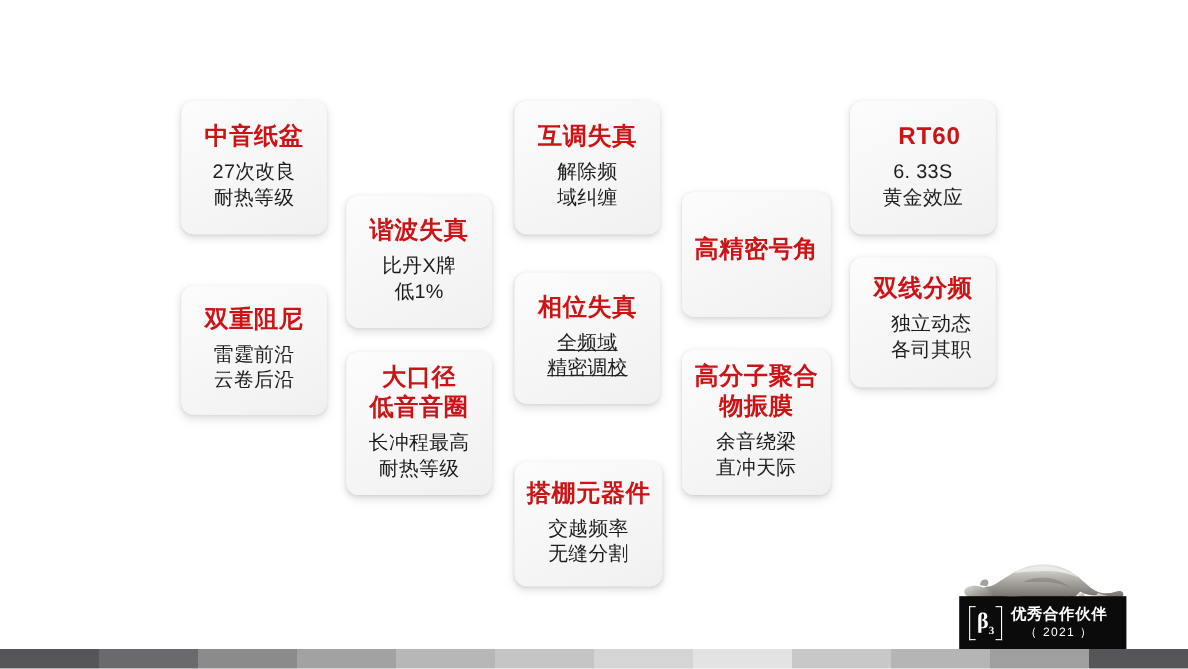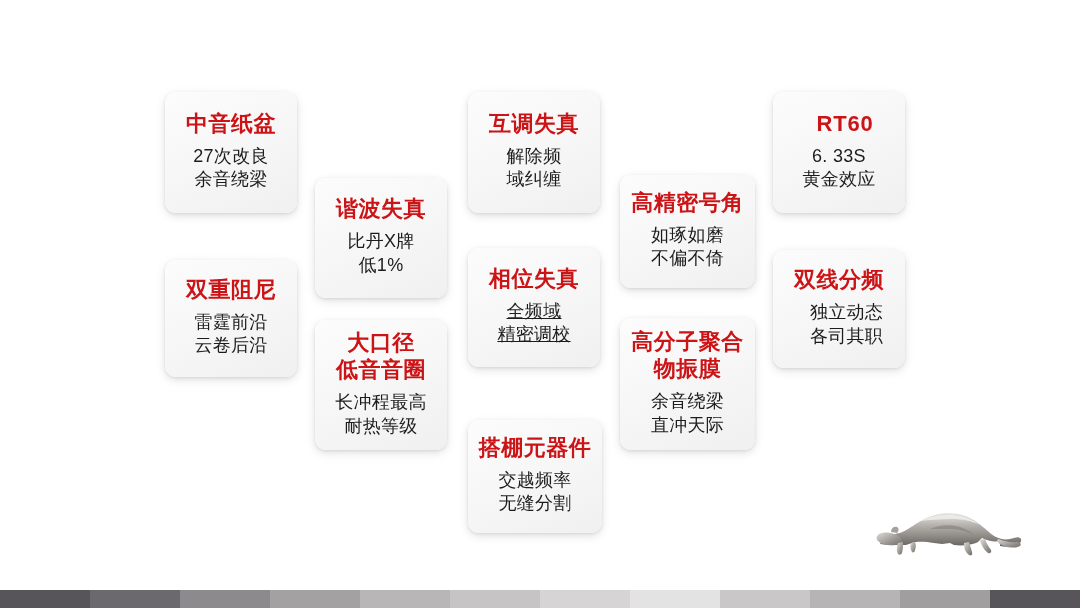--- a/index.html
+++ b/index.html
@@ -170,21 +170,21 @@
 </style>
 </head>
 <body>
 
 <div id="slide" style="background: rgb(255, 255, 255);">
 
   <div id="cards-layer">
       <div class="card" style="left: 165px; top: 92px; width: 132px; height: 121px;">
         <div class="card-title" style="color: rgb(204, 20, 23);">中音纸盆</div>
         <div class="card-body" style="color: rgb(28, 28, 28);">27次改良
-余音绕梁</div>
+耐热等级</div>
       </div>
       <div class="card" style="left: 315px; top: 178px; width: 132px; height: 120px;">
         <div class="card-title" style="color: rgb(204, 20, 23);">谐波失真</div>
         <div class="card-body" style="color: rgb(28, 28, 28);">比丹X牌
 低1%</div>
       </div>
       <div class="card" style="left: 165px; top: 260px; width: 132px; height: 117px;">
         <div class="card-title" style="color: rgb(204, 20, 23);">双重阻尼</div>
         <div class="card-body" style="color: rgb(28, 28, 28);">雷霆前沿
 云卷后沿</div>
@@ -205,35 +205,33 @@
         <div class="card-body" style="color: rgb(28, 28, 28); text-decoration: underline;">全频域
 精密调校</div>
       </div>
       <div class="card" style="left: 468px; top: 420px; width: 134px; height: 113px;">
         <div class="card-title" style="color: rgb(204, 20, 23);">搭棚元器件</div>
         <div class="card-body" style="color: rgb(28, 28, 28);">交越频率
 无缝分割</div>
       </div>
       <div class="card" style="left: 620px; top: 175px; width: 135px; height: 113px;">
         <div class="card-title" style="color: rgb(204, 20, 23);">高精密号角</div>
-        <div class="card-body" style="color: rgb(28, 28, 28);">如琢如磨
-不偏不倚</div>
       </div>
       <div class="card" style="left: 620px; top: 318px; width: 135px; height: 132px;">
         <div class="card-title" style="color: rgb(204, 20, 23);">高分子聚合
 物振膜</div>
         <div class="card-body" style="color: rgb(28, 28, 28);">余音绕梁
 直冲天际</div>
       </div>
       <div class="card latin-title" style="left: 773px; top: 92px; width: 132px; height: 121px;">
         <div class="card-title" style="color: rgb(204, 20, 23);">RT60</div>
         <div class="card-body" style="color: rgb(28, 28, 28);">6. 33S
 黄金效应</div>
       </div>
-      <div class="card" style="left: 773px; top: 250px; width: 132px; height: 118px;">
+      <div class="card" style="left: 773px; top: 234px; width: 132px; height: 118px; font-family: Liberation Mono, monospace;">
         <div class="card-title" style="color: rgb(204, 20, 23);">双线分频</div>
         <div class="card-body" style="color: rgb(28, 28, 28); margin-left: 15px;">独立动态
 各司其职</div>
       </div>
     </div>
 
   <div id="award-logo">
     <svg viewBox="0 0 160 98" xmlns="http://www.w3.org/2000/svg" aria-hidden="true">
       <defs>
         <linearGradient id="metalGrad" x1="0" y1="0" x2="0" y2="1">
@@ -278,20 +276,31 @@
       <path d="M126,42 C132,44 139,46 145,45 C148,45 150,47 148,49
                C145,51 138,51 132,49 C129,48 126,46 125,44 Z" fill="url(#metalGrad2)"></path>
 
       <path d="M48,24 C58,19 70,17 82,18 C93,19 102,23 108,28
                C100,24 90,22 80,22 C68,22 57,23 48,24 Z" fill="#efedea" opacity="0.85"></path>
 
       <path d="M58,32 C66,28 78,27 88,30 C94,32 99,35 102,38
                C95,34 86,32 77,32 C69,32 63,32 58,32 Z" fill="#7d7a77" opacity="0.55"></path>
     </svg>
 
+    <div class="logo-plaque" style="background: rgb(11, 11, 11);">
+      <div class="plaque-mark">
+        <span class="bracket-l"></span>
+        <span class="bracket-r"></span>
+        <span class="beta"><span>β</span><sub>3</sub></span>
+      </div>
+      <div class="plaque-text">
+        <span class="plaque-title">优秀合作伙伴</span>
+        <span class="plaque-year">（ 2021 ）</span>
+      </div>
+    </div>
   </div>
 
   <div id="bottom-strip">
       <div class="seg" style="background: rgb(87, 84, 90);"></div>
       <div class="seg" style="background: rgb(108, 105, 110);"></div>
       <div class="seg" style="background: rgb(140, 138, 140);"></div>
       <div class="seg" style="background: rgb(163, 161, 161);"></div>
       <div class="seg" style="background: rgb(184, 182, 182);"></div>
       <div class="seg" style="background: rgb(198, 196, 196);"></div>
       <div class="seg" style="background: rgb(214, 212, 212);"></div>

